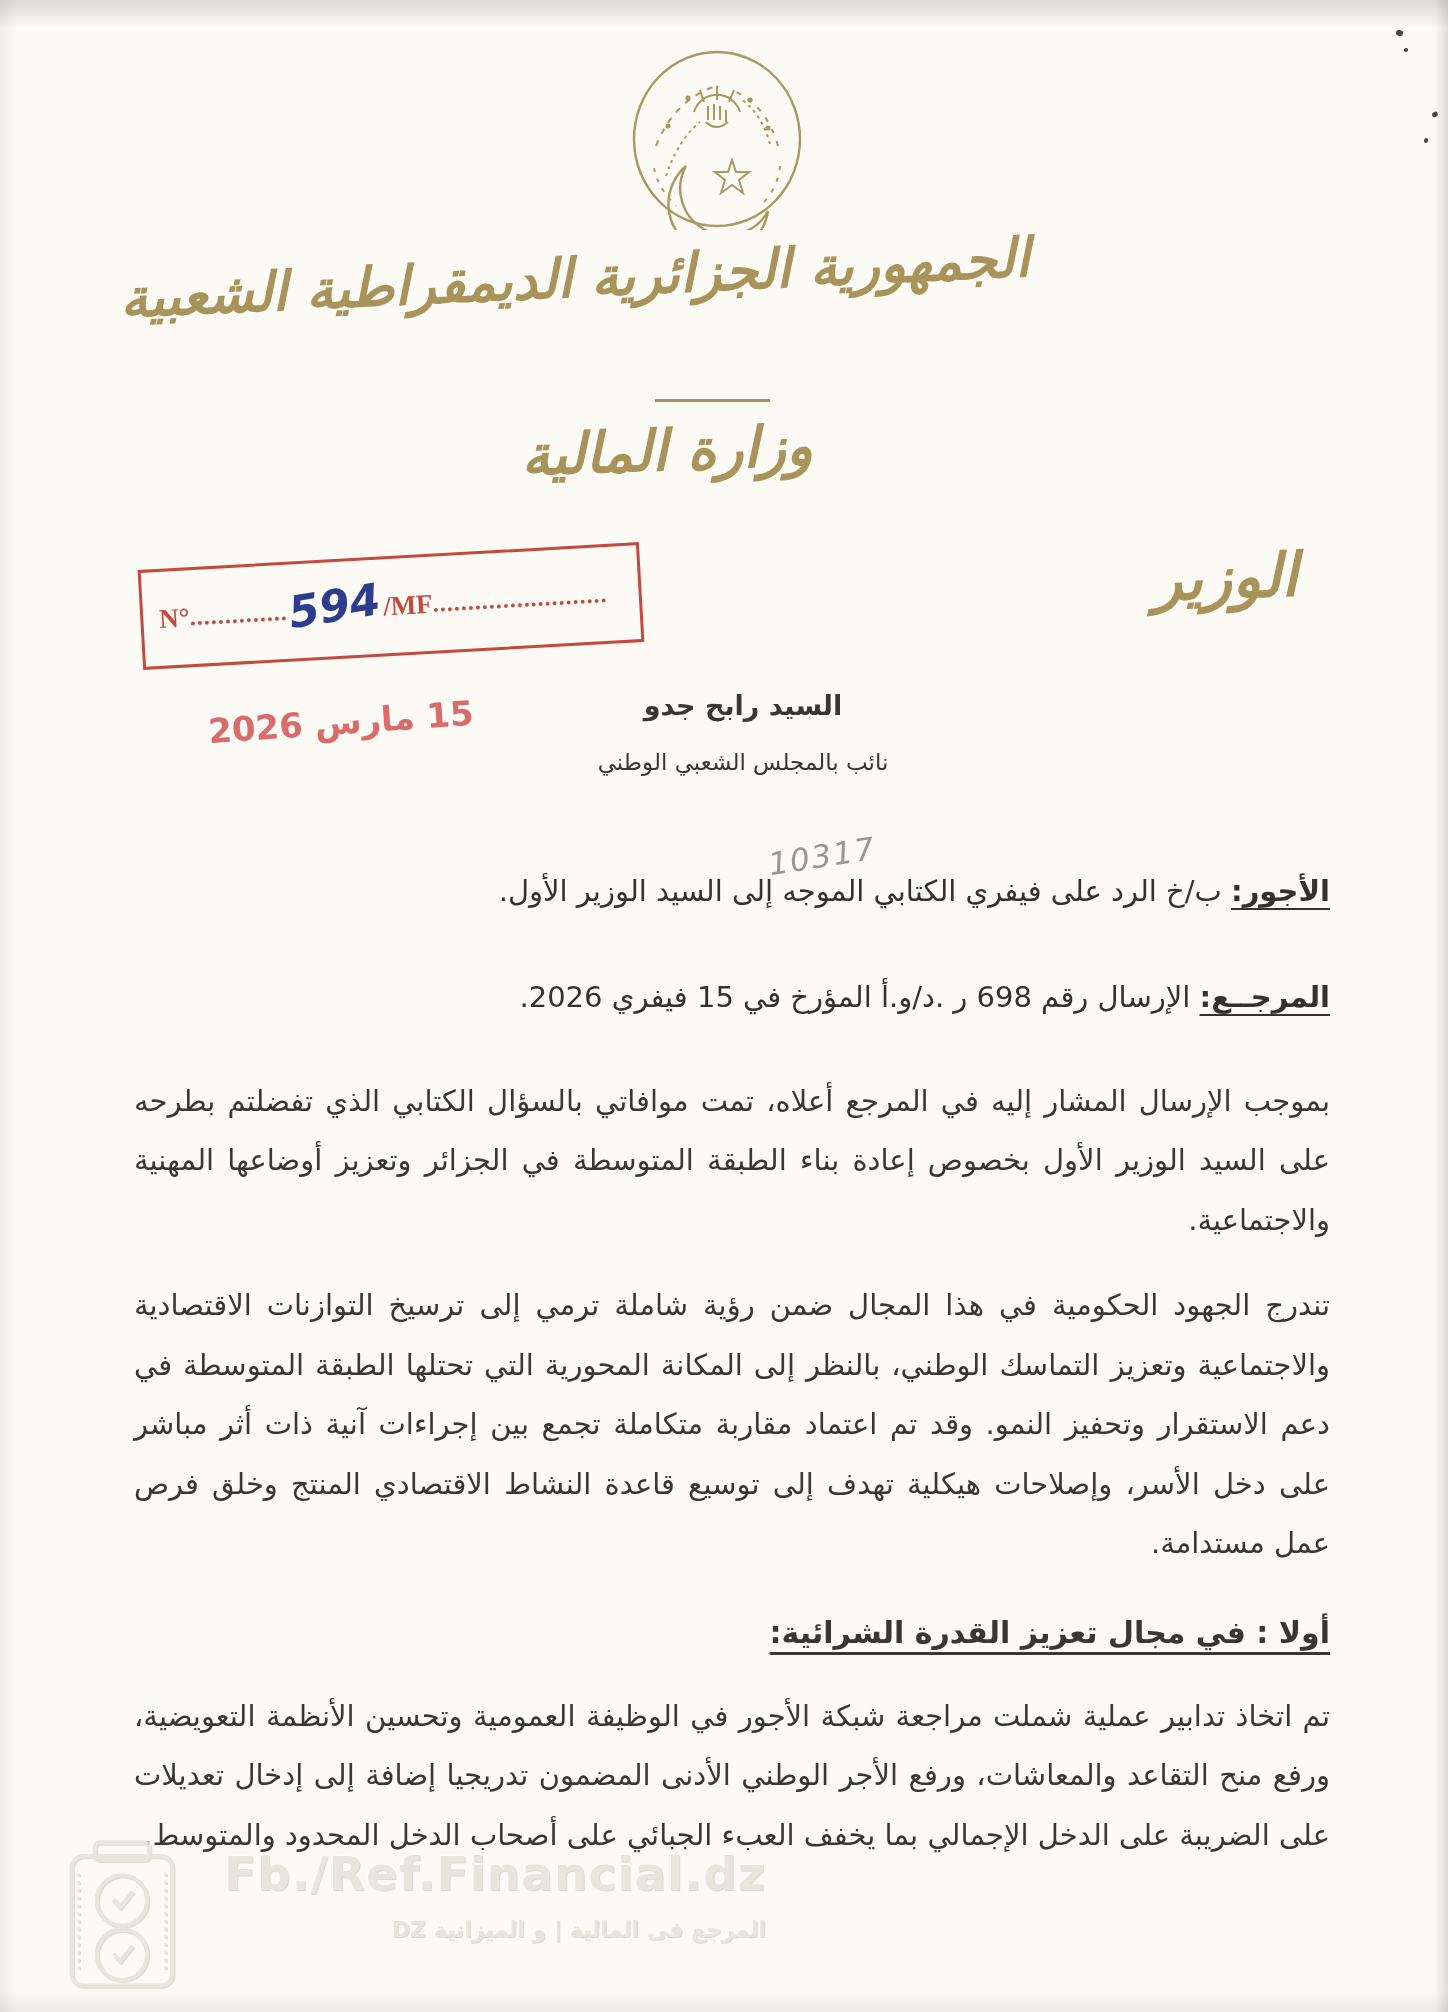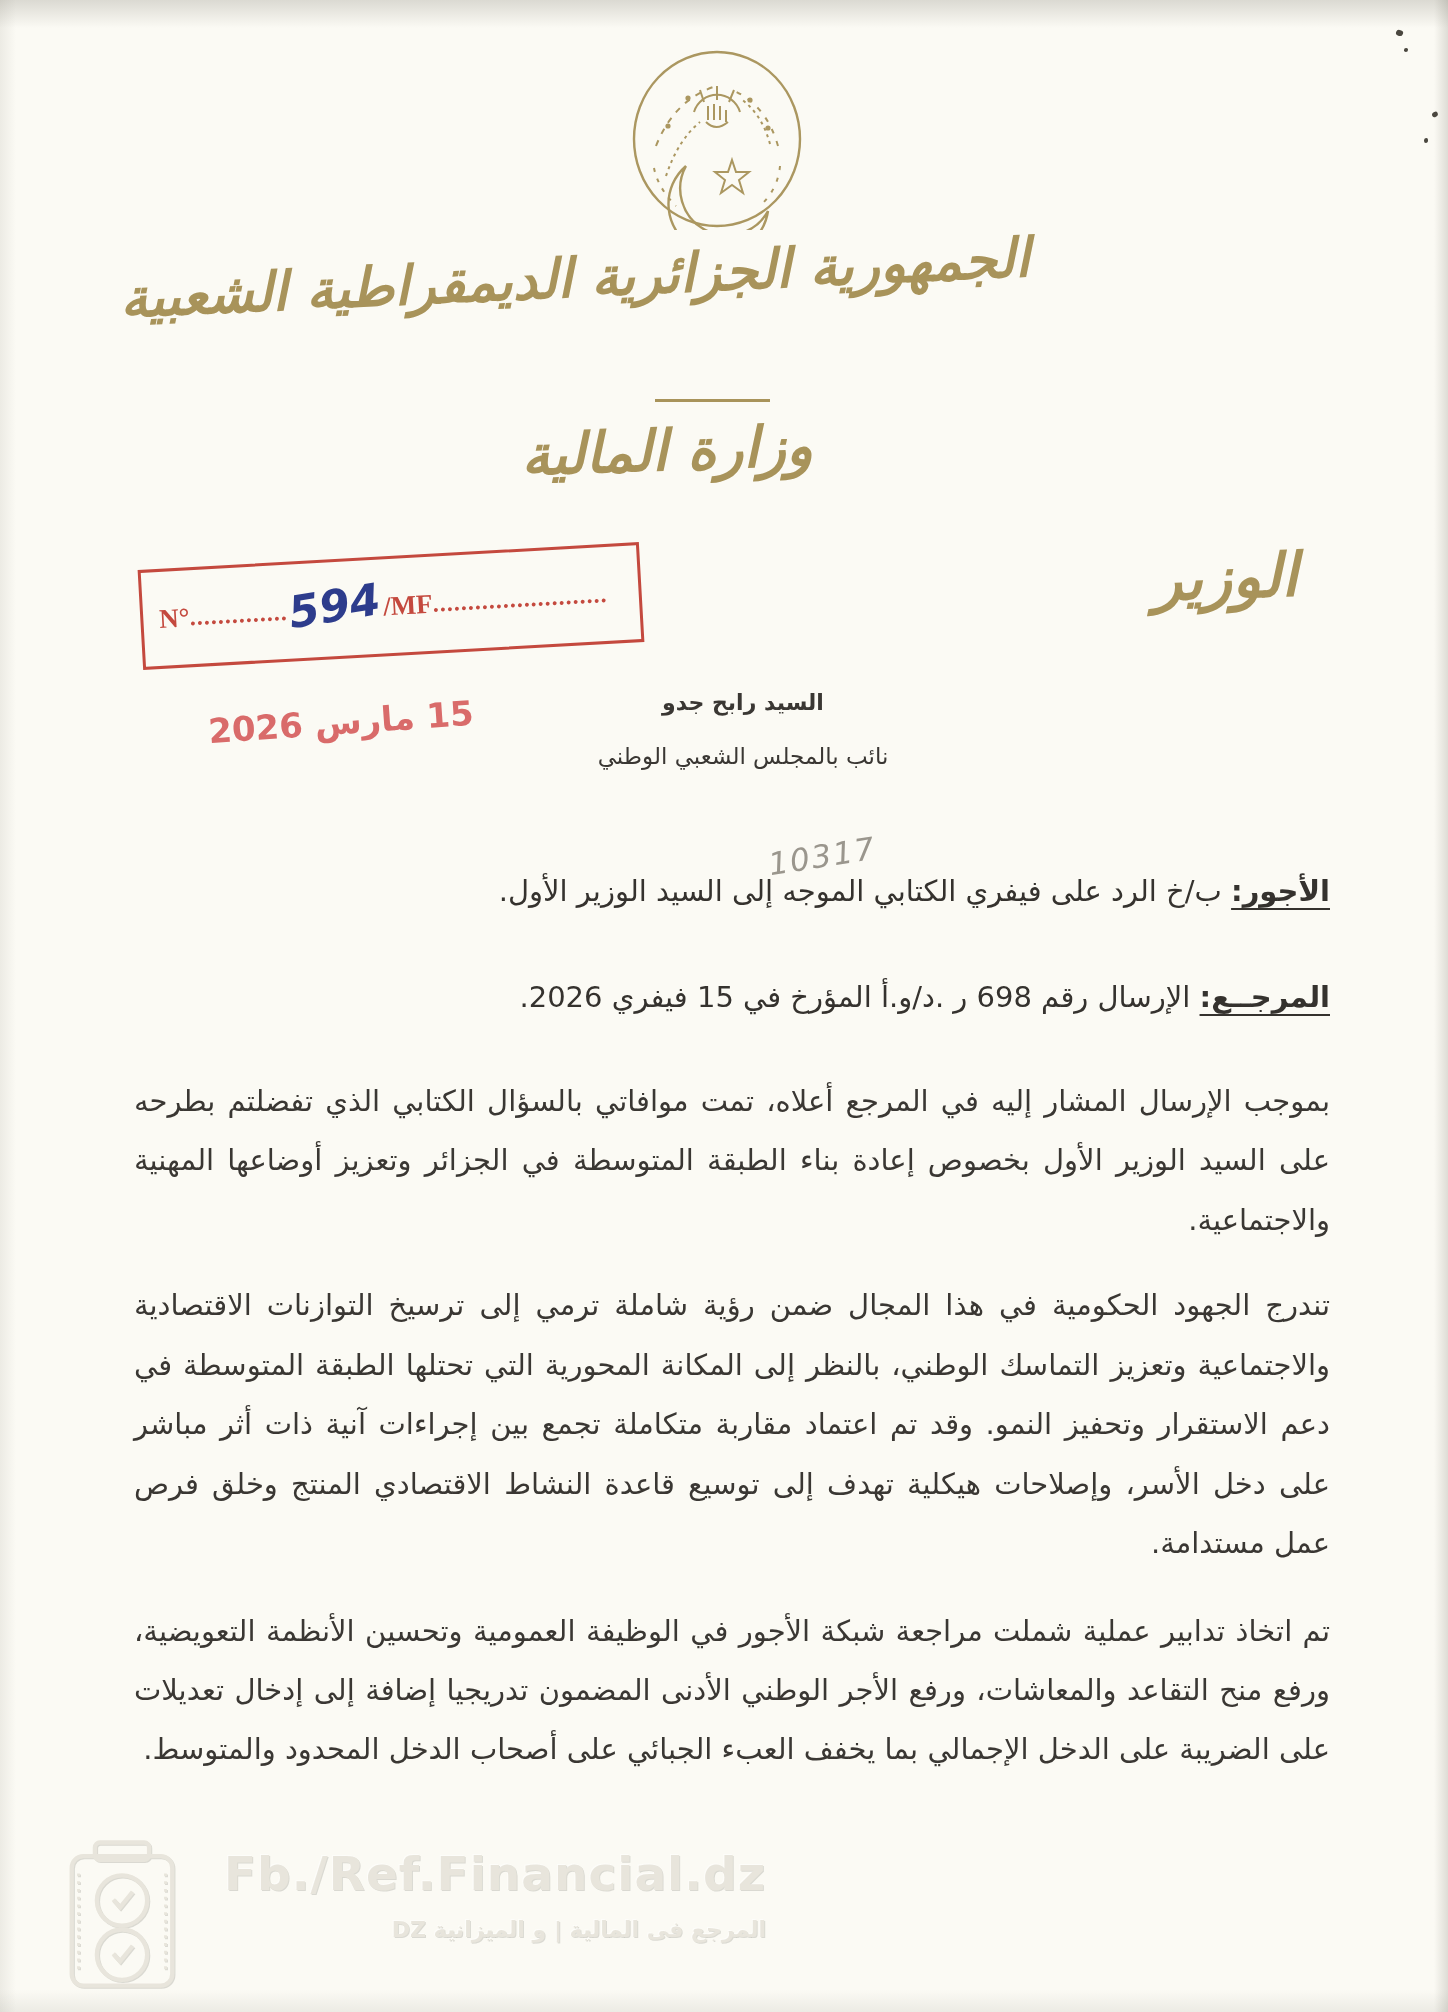--- a/index.html
+++ b/index.html
@@ -77,21 +77,21 @@
     color:#d65c5c;
     font-size:34px; font-weight:bold;
     letter-spacing:4px;
     transform:rotate(-4deg);
     opacity:0.9;
     white-space:nowrap;
   }
 
   
   .addressee { left:418px; top:690px; width:650px; text-align:center; direction:rtl; }
-  .addressee-name  { font-size:22px; font-weight:bold; margin-bottom:28px; }
+  .addressee-name  { font-size:27px; font-weight:bold; margin-bottom:28px; }
   .addressee-title { font-size:23px; font-weight:normal; }
 
   
   .pencil-number {
     left:768px; top:838px;
     font-size:31px; font-style:italic;
     color:#9a968d;
     transform:rotate(-9deg);
     letter-spacing:2px;
   }
@@ -226,20 +226,21 @@
   </div>
 
   <div class="abs meta-line reference-line">
     <span class="meta-label">المرجــع:</span>
     <span>الإرسال رقم 698 ر .د/و.أ المؤرخ في 15 فيفري 2026.</span>
   </div>
 
   <div class="abs body-block">
     <p>بموجب الإرسال المشار إليه في المرجع أعلاه، تمت موافاتي بالسؤال الكتابي الذي تفضلتم بطرحه على السيد الوزير الأول بخصوص إعادة بناء الطبقة المتوسطة في الجزائر وتعزيز أوضاعها المهنية والاجتماعية.</p>
     <p class="para3">تندرج الجهود الحكومية في هذا المجال ضمن رؤية شاملة ترمي إلى ترسيخ التوازنات الاقتصادية والاجتماعية وتعزيز التماسك الوطني، بالنظر إلى المكانة المحورية التي تحتلها الطبقة المتوسطة في دعم الاستقرار وتحفيز النمو. وقد تم اعتماد مقاربة متكاملة تجمع بين إجراءات آنية ذات أثر مباشر على دخل الأسر، وإصلاحات هيكلية تهدف إلى توسيع قاعدة النشاط الاقتصادي المنتج وخلق فرص عمل مستدامة.</p>
+    <div class="section-heading">أولا : في مجال تعزيز القدرة الشرائية:</div>
     <p>تم اتخاذ تدابير عملية شملت مراجعة شبكة الأجور في الوظيفة العمومية وتحسين الأنظمة التعويضية، ورفع منح التقاعد والمعاشات، ورفع الأجر الوطني الأدنى المضمون تدريجيا إضافة إلى إدخال تعديلات على الضريبة على الدخل الإجمالي بما يخفف العبء الجبائي على أصحاب الدخل المحدود والمتوسط.</p>
   </div>
 
   <div class="abs watermark">
     <svg viewBox="0 0 120 160" width="116" height="156" fill="none" stroke="#e7e4da" stroke-width="4.5" style="filter:drop-shadow(1px 1px 0 rgba(150,148,138,0.35));">
       <rect x="8" y="18" width="104" height="134" rx="12"></rect>
       <rect x="32" y="4" width="56" height="18" rx="5"></rect>
       <circle cx="60" cy="64" r="26"></circle>
       <circle cx="60" cy="120" r="26"></circle>
       <path d="M51,63 l7,8 l13,-16"></path>

